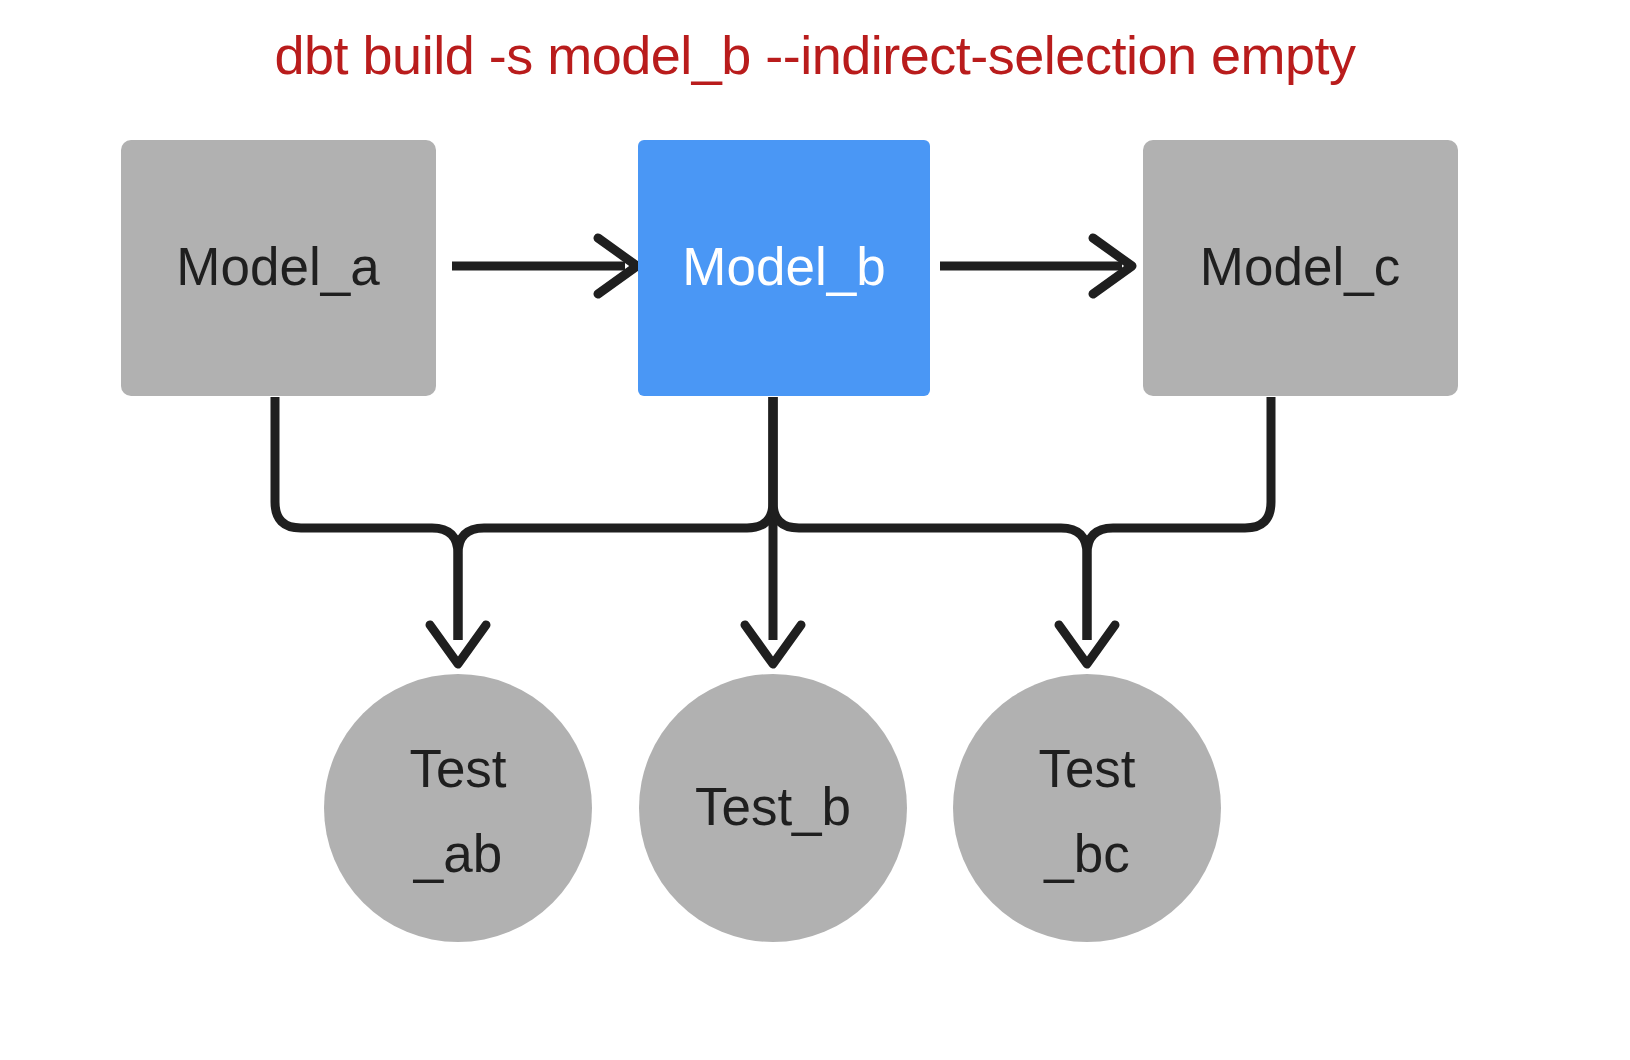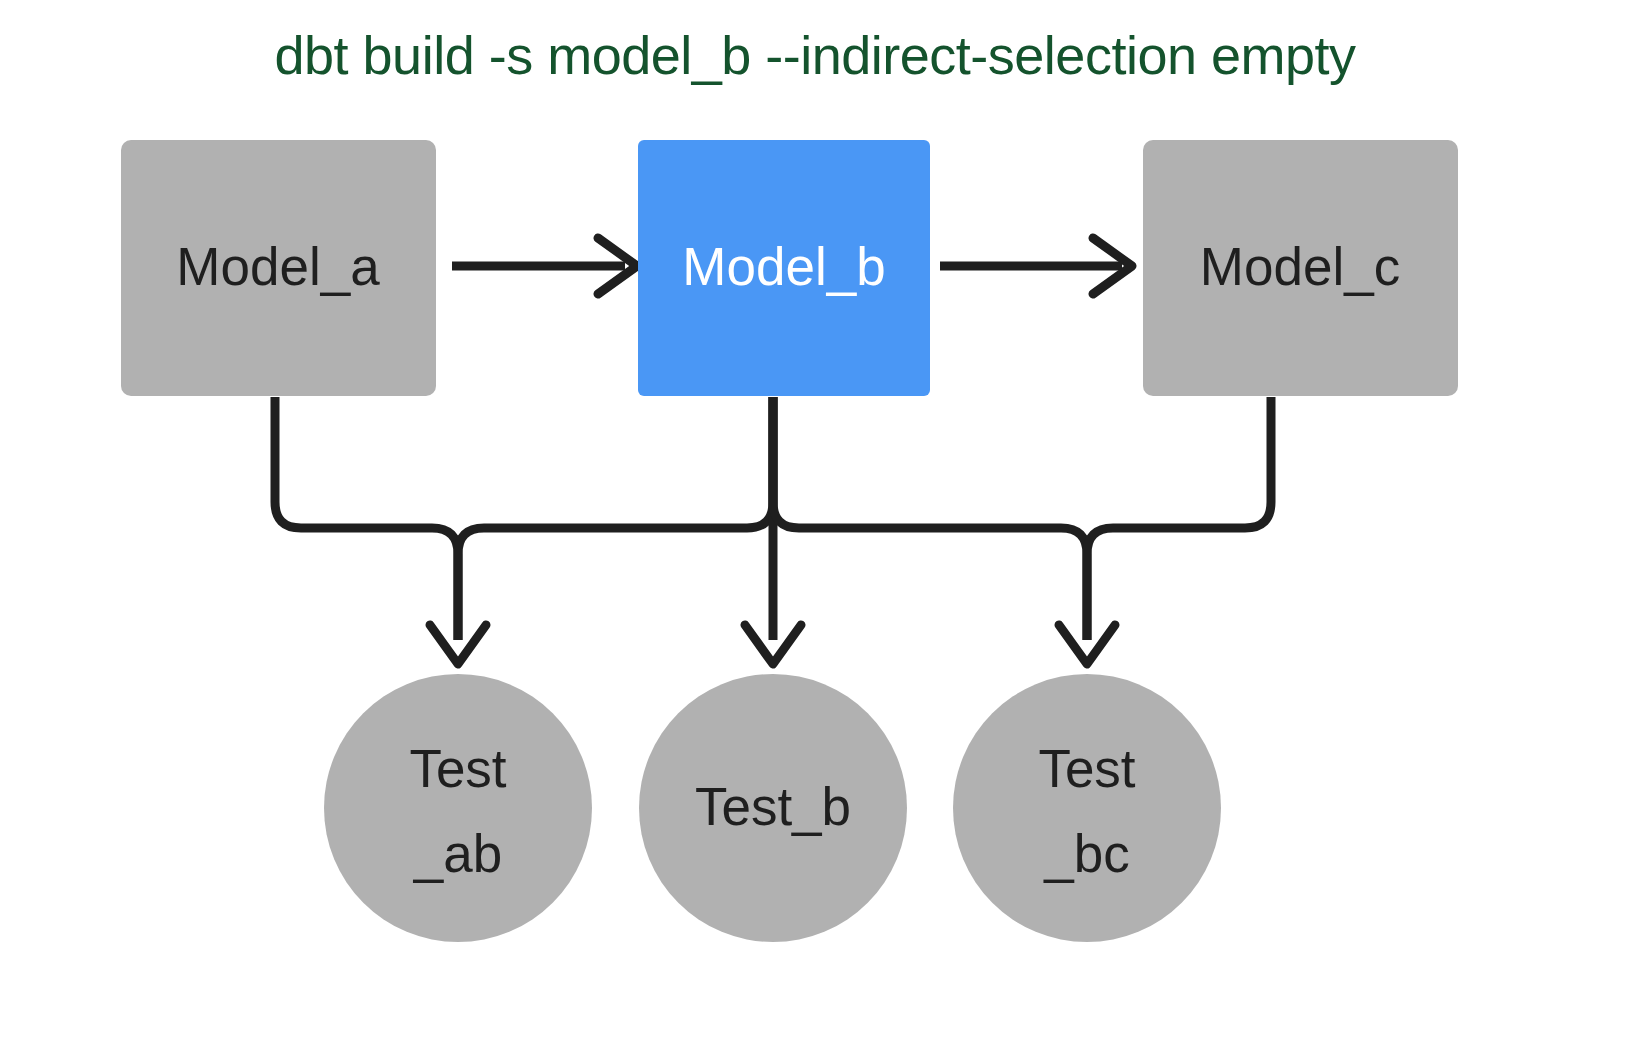--- a/index.html
+++ b/index.html
@@ -24,21 +24,21 @@
     width: 1630px;
     height: 1060px;
   }
   .title {
     position: absolute;
     left: 0;
     top: 24px;
     width: 1630px;
     text-align: center;
     font-size: 54px;
-    color: #14532d;
+    color: #b91c1c;
     letter-spacing: -0.5px;
     white-space: nowrap;
   }
   .node-label {
     font-family: "Liberation Sans", sans-serif;
     font-size: 53px;
     fill: #1f1f1f;
   }
   .node-label-light {
     fill: #ffffff;

